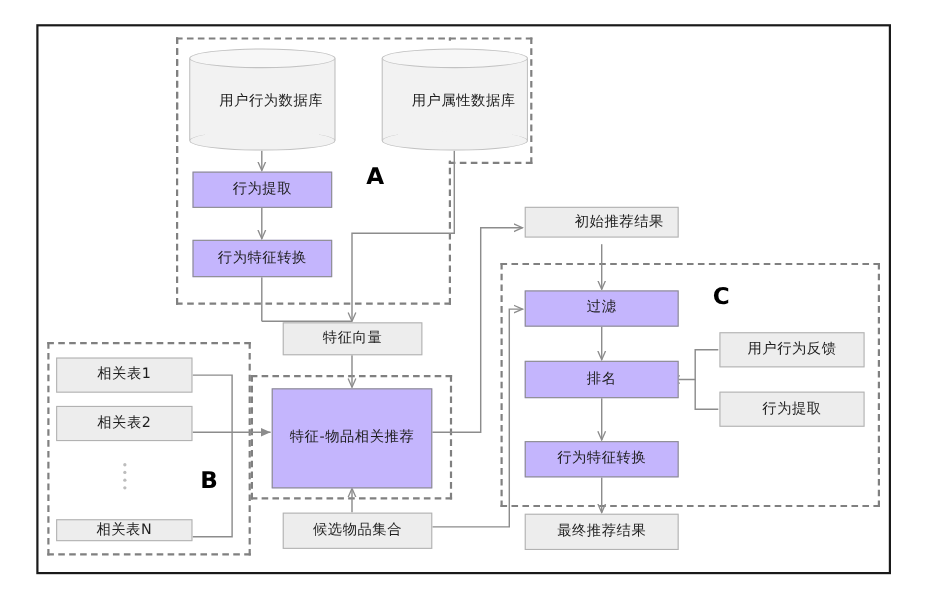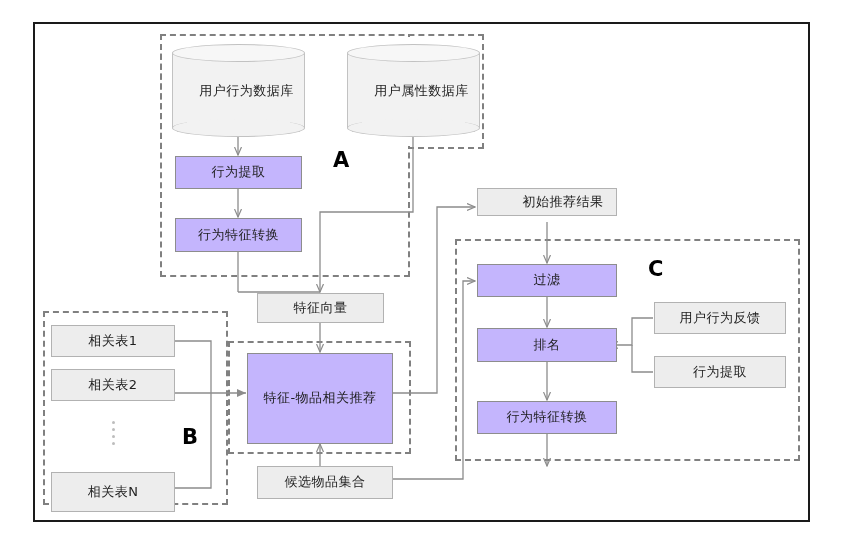--- a/index.html
+++ b/index.html
@@ -229,35 +229,36 @@
 
   <div class="node" style="left:51px; top:369px; width:124px; height:32px;">相关表2</div>
 
   <div class="vdots" style="left:112px; top:417px;">
     <span></span>
       <span></span>
       <span></span>
       <span></span>
   </div>
 
-  <div class="node" style="left:51px; top:472px; width:124px; height:40px;">相关表N</div>
+  <div class="node" style="left:51px; top:472px; width:124px; height:20px;">相关表N</div>
 
   <div class="node dark two-line" style="left:247px; top:353px; width:146px; height:91px;">
     <span>特征-物品</span>
     <span>相关推荐</span>
   </div>
 
   <div class="node" style="left:257px; top:466px; width:136px; height:33px;">候选物品集合</div>
 
   <div class="node" style="left:477px; top:188px; width:140px; height:28px;padding-left:32px;">初始推荐结果</div>
 
   <div class="node dark" style="left:477px; top:328px; width:140px; height:34px;">排名</div>
 
   <div class="node dark" style="left:477px; top:264px; width:140px; height:33px;">过滤</div>
 
   <div class="node" style="left:654px; top:302px; width:132px; height:32px;">用户行为反馈</div>
 
   <div class="node" style="left:654px; top:356px; width:132px; height:32px;">行为提取</div>
 
   <div class="node dark" style="left:477px; top:401px; width:140px; height:33px;">行为特征转换</div>
 
+  <div class="node" style="left:477px; top:467px; width:140px; height:33px;">最终推荐结果</div>
 
 </div>
 
 </body></html>

